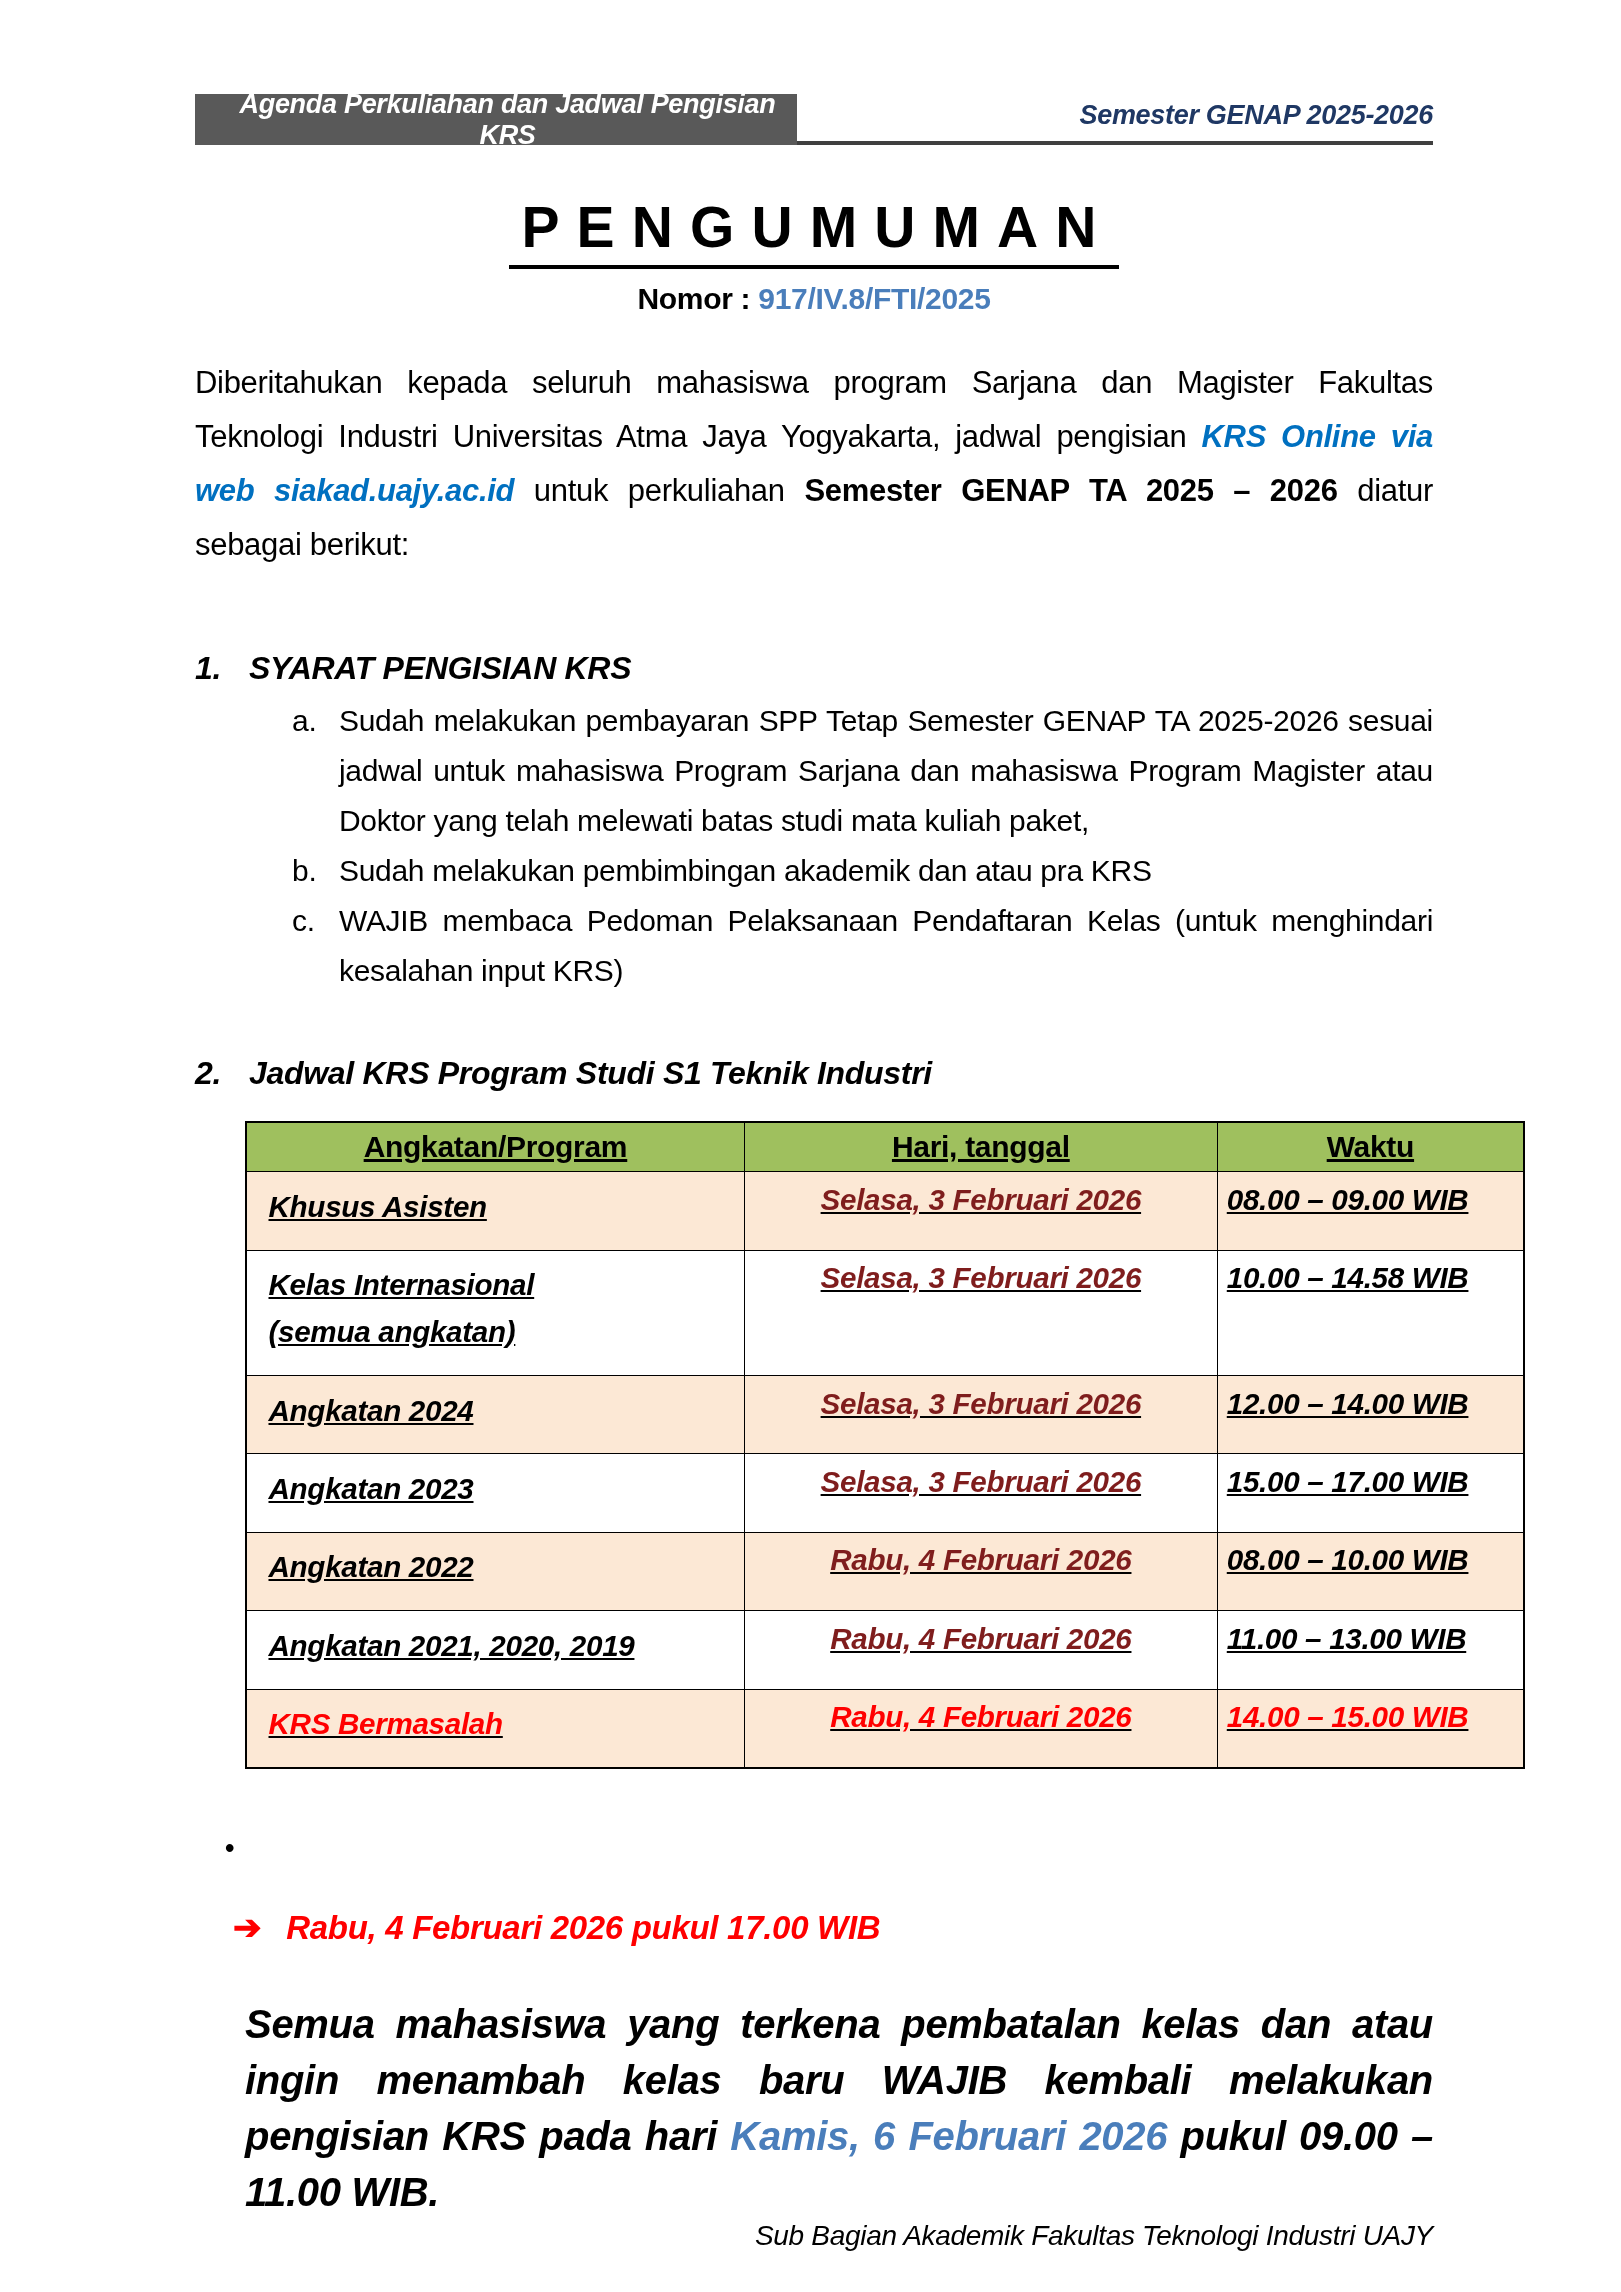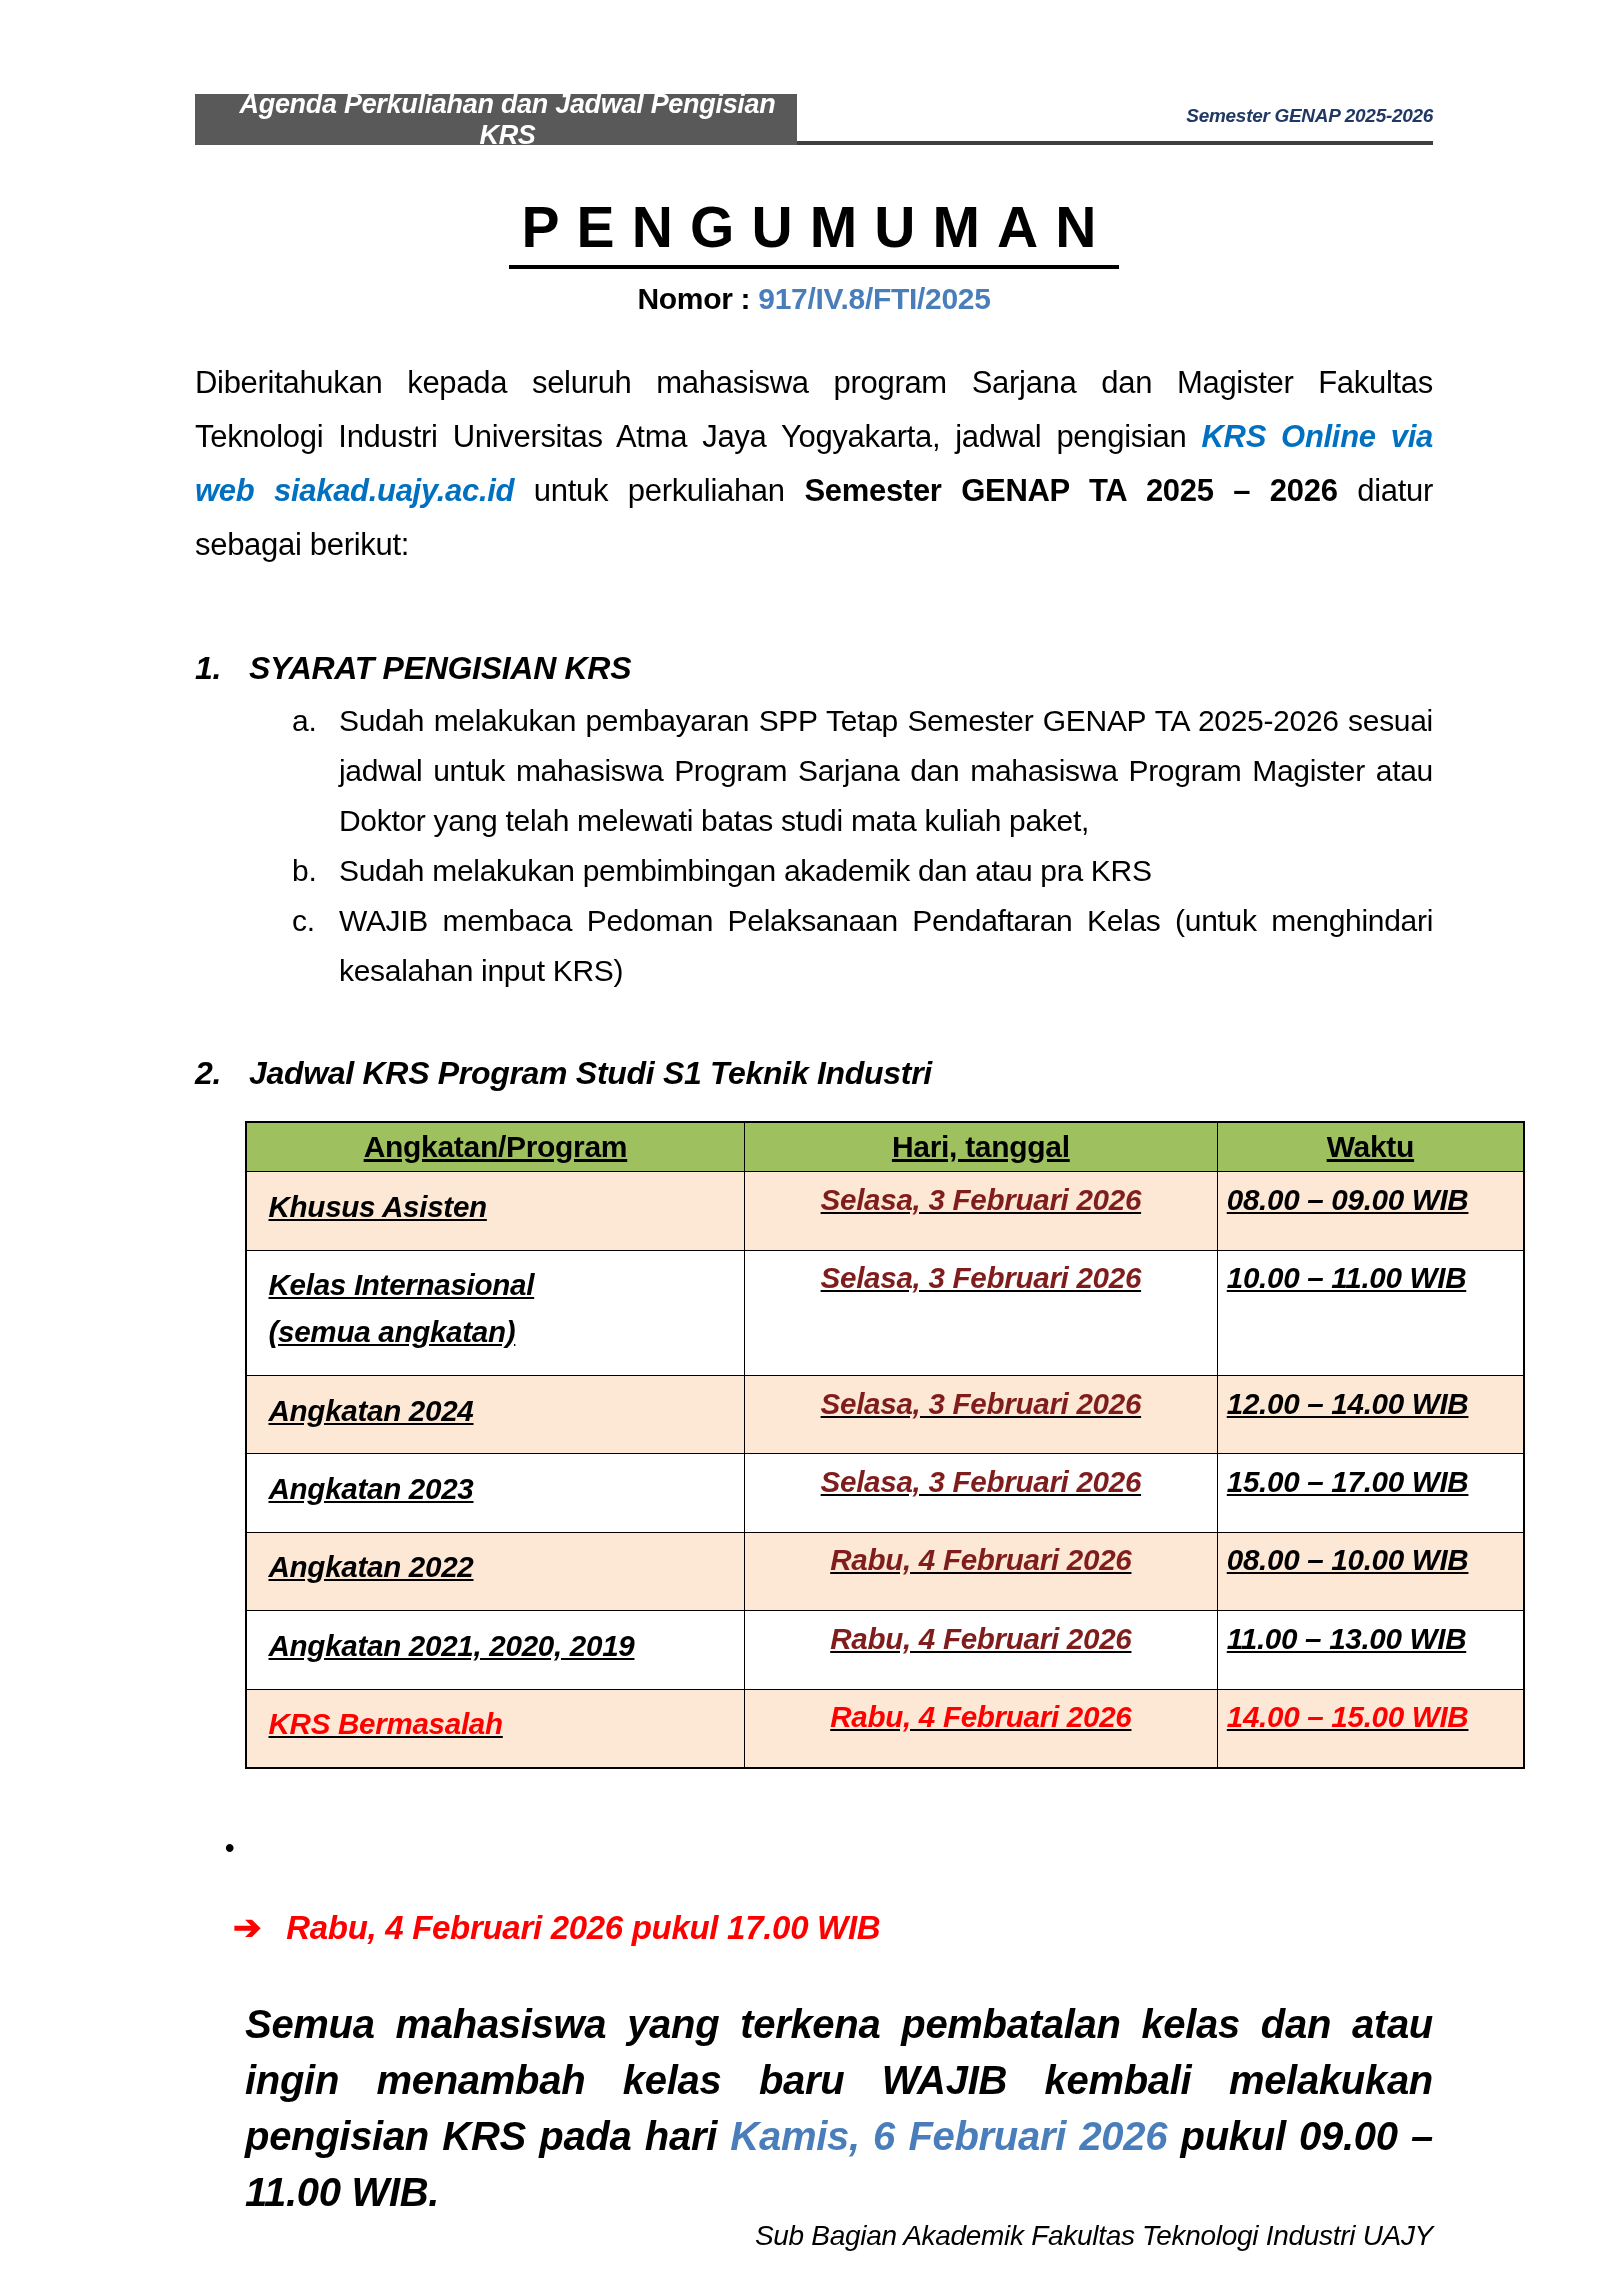--- a/index.html
+++ b/index.html
@@ -19,21 +19,21 @@
   .doc-header { display: flex; align-items: stretch; height: 51px; text-align: center; }
   .doc-header-left {
     background: #595959; color: #fff;
     width: 602px; display: flex; align-items: center;
     padding-left: 23px;
     font-weight: bold; font-style: italic; font-size: 27px;
   }
   .doc-header-right {
     flex: 1; border-bottom: 4.5px solid #3f3f3f;
     display: flex; align-items: center; justify-content: flex-end;
-    font-weight: bold; font-style: italic; font-size: 19px;
+    font-weight: bold; font-style: italic; font-size: 27px;
     color: #1f3864; padding-bottom: 3.6px;
   }
 
   
   .title-wrap { text-align: center; margin-top: 49px; }
   .doc-title {
     display: inline-block;
     font-size: 57px; font-weight: bold; letter-spacing: 0.30em;
     border-bottom: 4.5px solid #000; padding: 0 5.4px 5.4px 12.5px;
   }
@@ -165,21 +165,21 @@
         <td class="col-program">Khusus Asisten</td>
         <td class="col-date">Selasa, 3 Februari 2026</td>
         <td class="col-time">08.00 – 09.00 WIB</td>
       </tr>
       <tr class="row-white">
         <td class="col-program">
           <div>Kelas Internasional</div>
           <div>(semua angkatan)</div>
         </td>
         <td class="col-date">Selasa, 3 Februari 2026</td>
-        <td class="col-time">10.00 – 11.00 WIB</td>
+        <td class="col-time">10.00 – 14.58 WIB</td>
       </tr>
       <tr class="row-peach">
         <td class="col-program">Angkatan 2024</td>
         <td class="col-date">Selasa, 3 Februari 2026</td>
         <td class="col-time">12.00 – 14.00 WIB</td>
       </tr>
       <tr class="row-white">
         <td class="col-program">Angkatan 2023</td>
         <td class="col-date">Selasa, 3 Februari 2026</td>
         <td class="col-time">15.00 – 17.00 WIB</td>

